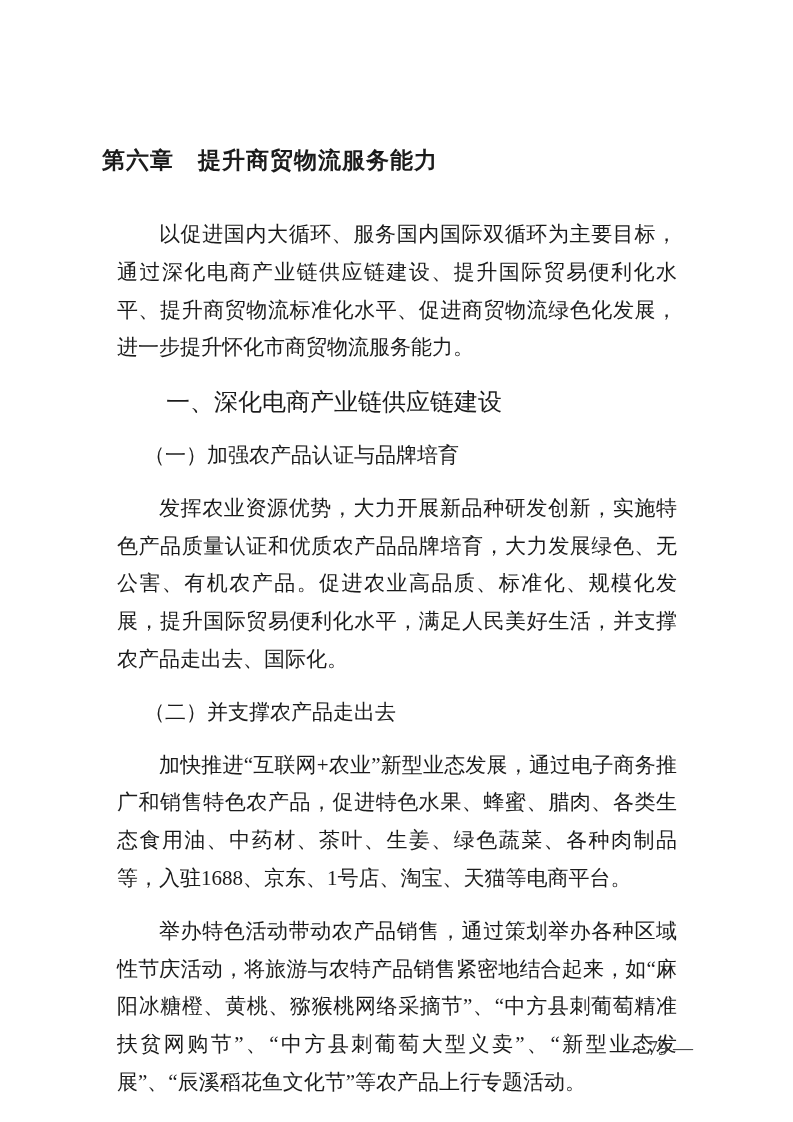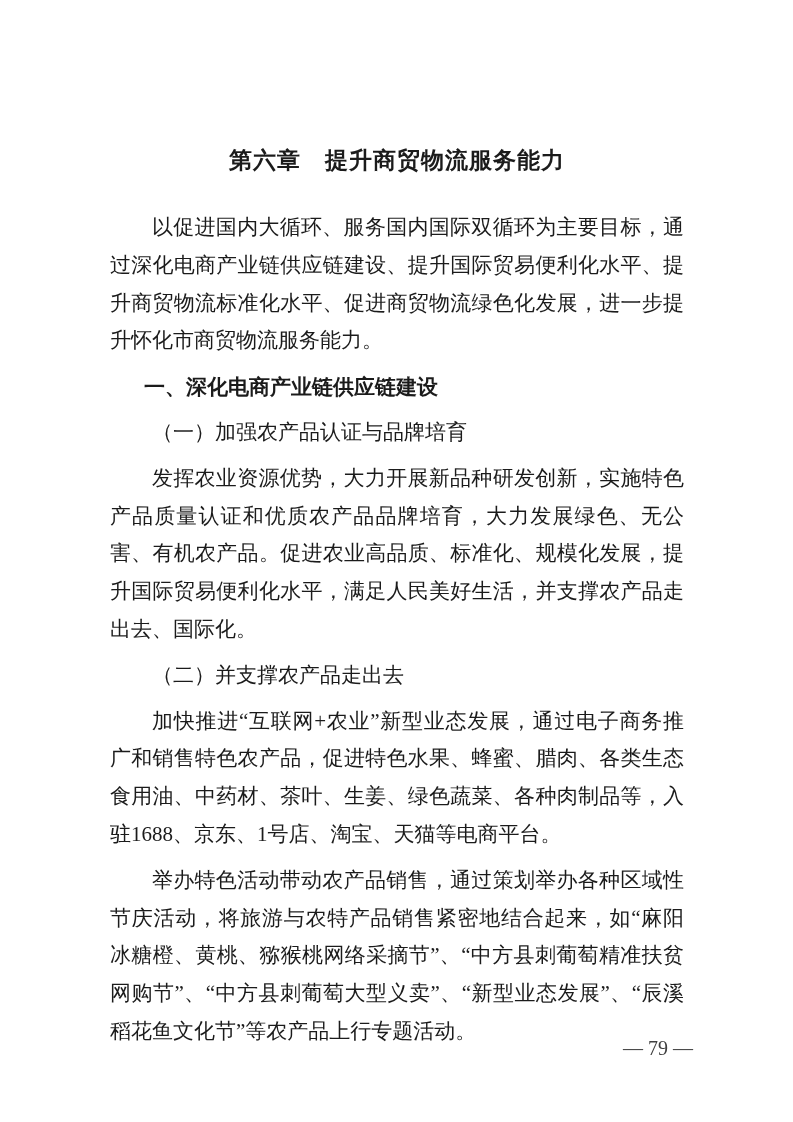--- a/index.html
+++ b/index.html
@@ -14,53 +14,53 @@
     background: #ffffff;
     color: #1b1b1b;
     overflow: hidden;
     font-family: "Liberation Serif", "DejaVu Serif", serif;
   }
   .chapter-title {
     position: absolute;
     top: 144px;
     left: 102px;
     width: 590px;
-    text-align: center;
+    text-align: left;
     font-family: "Liberation Sans", "DejaVu Sans", sans-serif;
     font-weight: 700;
     font-size: 23px;
     line-height: 32px;
     margin: 0;
     letter-spacing: 1px;
   }
   .content {
     position: absolute;
     top: 201px;
     left: 102px;
     width: 590px;
     font-size: 21px;
     line-height: 37.8px;
     text-align: justify;
     text-justify: inter-ideograph;
     line-break: strict;
   }
   .content p {
-    margin: 8px;
+    margin: 15px;
     text-indent: 2em;
   }
   .section-heading {
-    margin: 0;
+    margin: 16px;
     text-indent: 2em;
     font-family: "Liberation Sans", "DejaVu Sans", sans-serif;
-    font-weight: 700;
-    font-size: 21px;
+    font-weight: 400;
+    font-size: 24px;
     line-height: 37.8px;
   }
   .subsection-heading {
-    margin: 8px;
+    margin: 0;
     text-indent: 2em;
     font-weight: 400;
     font-size: 21px;
     line-height: 37.8px;
   }
   .page-footer {
     position: absolute;
     top: 988px;
     right: 100px;
     font-size: 20px;

